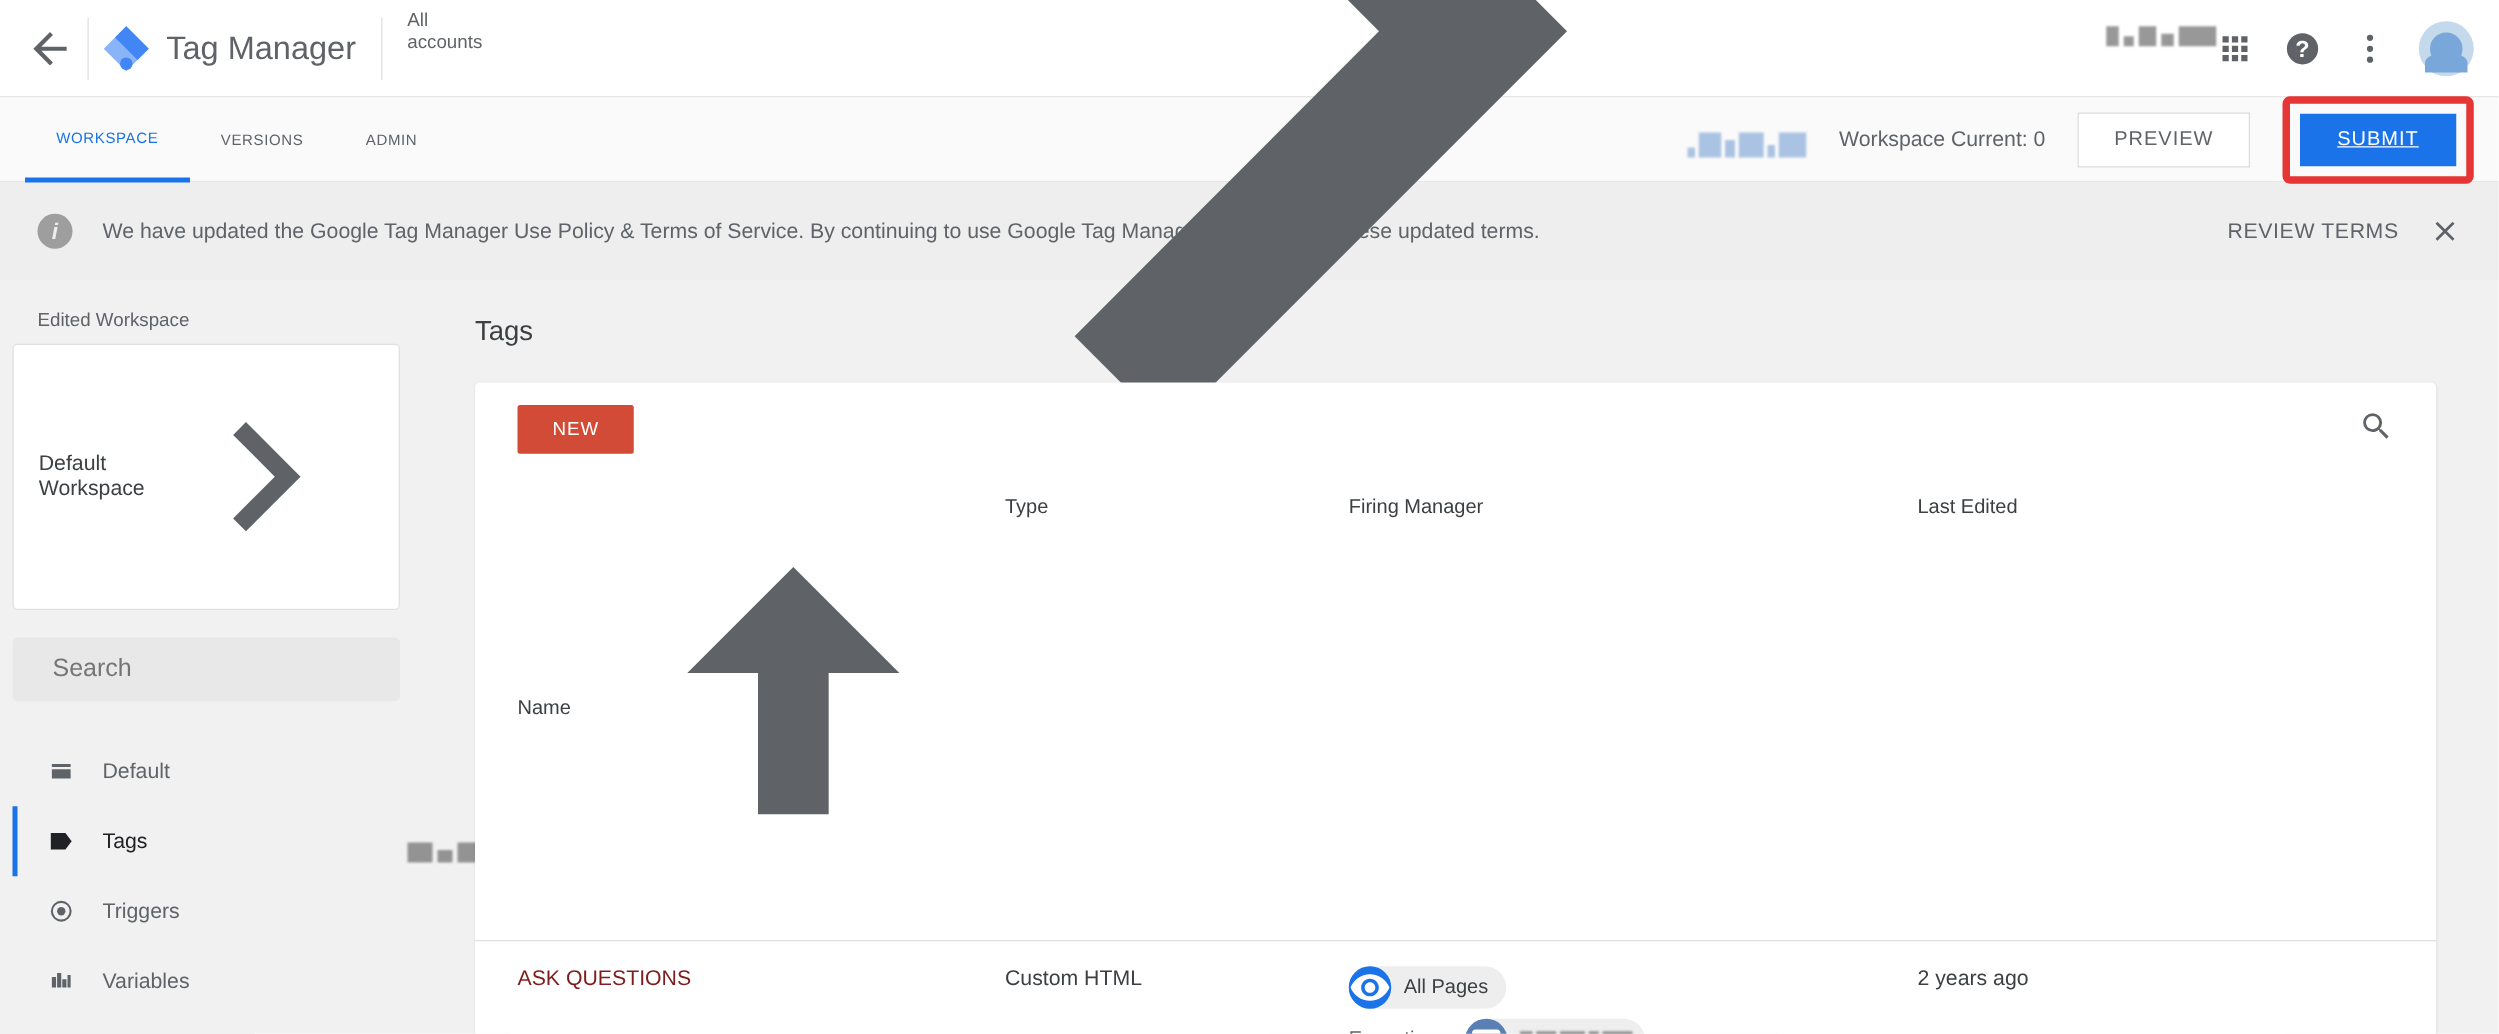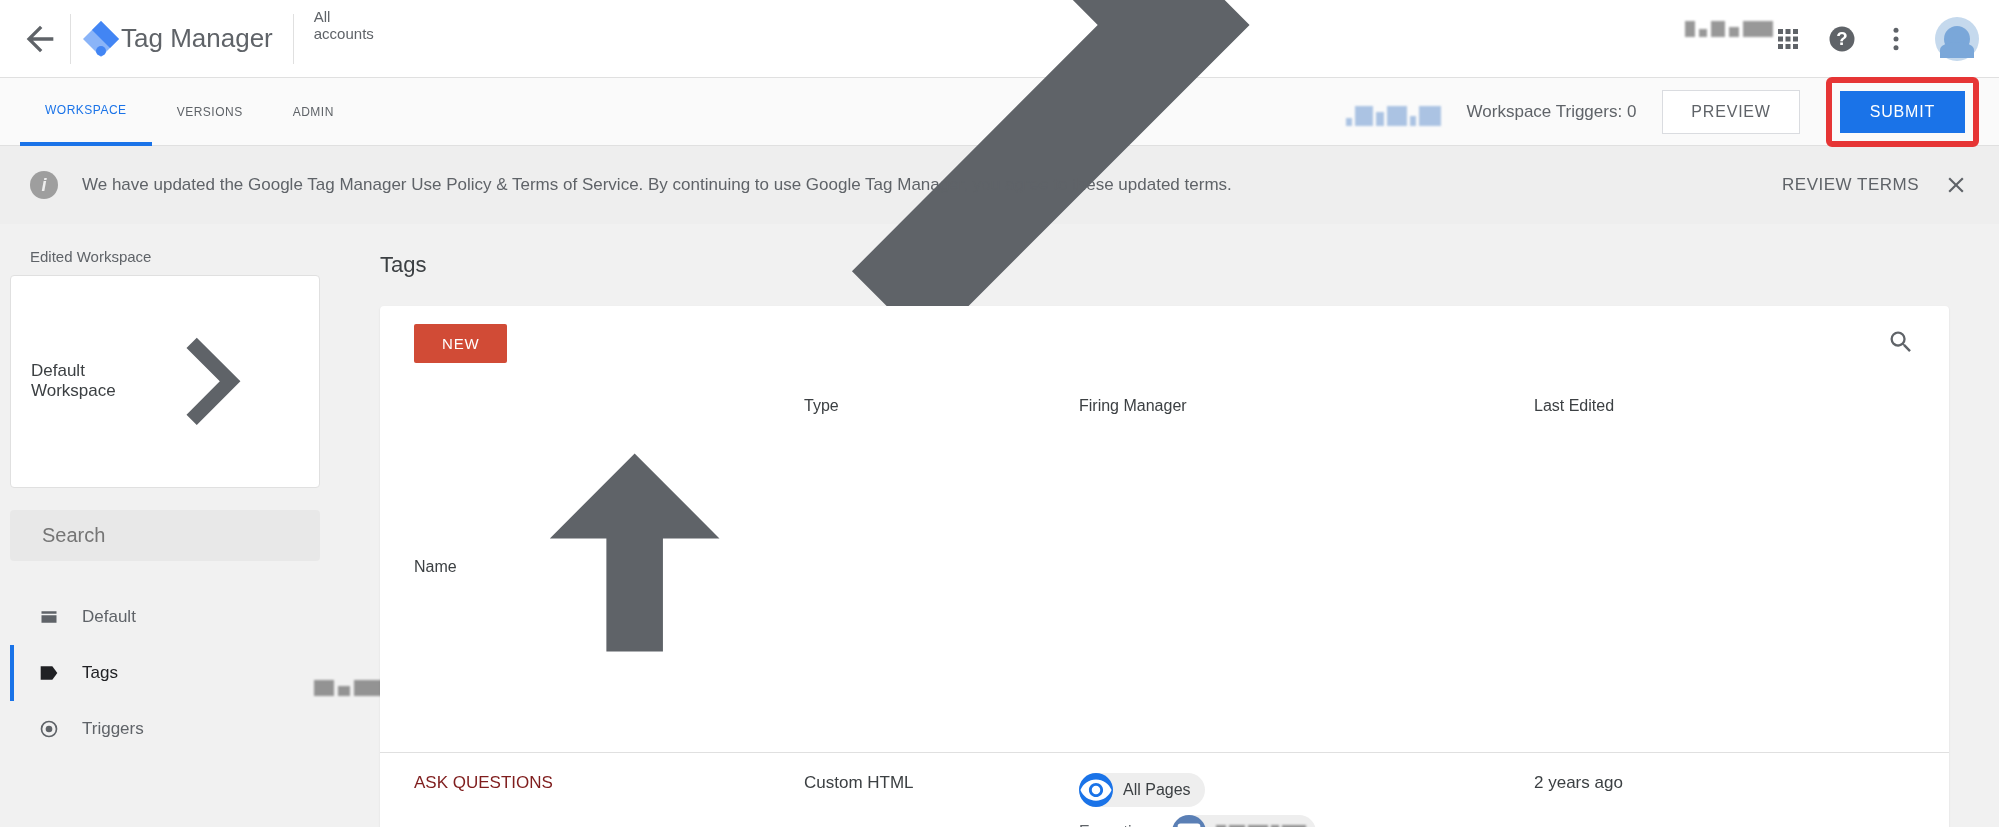--- a/index.html
+++ b/index.html
@@ -2,21 +2,21 @@
 <html><head>
 <meta charset="utf-8">
 <style>
 * { margin: 0; padding: 0; box-sizing: border-box; font-family: 'Helvetica Neue', Arial, sans-serif; }
 body { background: #fff; color: #3c4043; width: 1999px; height: 827px; overflow: hidden; }
 
 
 .header { display: flex; align-items: center; height: 78px; border-bottom: 1px solid #e0e0e0; padding: 0 20px; }
 .back-btn { width: 40px; height: 40px; display: flex; align-items: center; justify-content: center; cursor: pointer; }
 .divider-v { width: 1px; height: 50px; background: #e0e0e0; margin: 0 10px; }
-.logo-wrap { display: flex; align-items: center; }
+.logo-wrap { display: flex; align-items: center; gap: 12px; }
 .logo-icon { width: 40px; height: 40px; }
 .logo-text { font-size: 26px; color: #5f6368; font-weight: 400; }
 .divider-v2 { width: 1px; height: 50px; background: #e0e0e0; margin: 0 20px; }
 .breadcrumb-wrap { flex: 1; }
 .breadcrumb-top { font-size: 15px; color: #5f6368; display: flex; align-items: center; gap: 6px; }
 .breadcrumb-bottom { margin-top: 4px; height: 24px; display:flex; gap:4px; align-items:flex-end;}
 .blurred-block { height: 16px; background: #555; opacity: 0.6; filter: blur(1px);}
 .header-right { display: flex; align-items: center; gap: 24px; margin-left: auto; }
 .header-icon { width: 30px; height: 30px; color: #5f6368; cursor: pointer; display:flex; align-items:center; justify-content:center;}
 .avatar { width: 44px; height: 44px; border-radius: 50%; background: #c5d9ed; display:flex; align-items:center; justify-content:center;}
@@ -25,21 +25,21 @@
 
 
 .subheader { display: flex; align-items: center; height: 68px; background: #fafafa; border-bottom: 1px solid #e0e0e0; padding: 0 20px; }
 .tab { padding: 0 25px; height: 68px; display: flex; align-items: center; font-size: 12px; font-weight: 400; color: #5f6368; letter-spacing: 0.5px; cursor: pointer; text-transform: uppercase;}
 .tab.active { color: #1a73e8; border-bottom: 4px solid #1a73e8; }
 .subheader-right { margin-left: auto; display: flex; align-items: center; gap: 26px; }
 .gtm-id-img { height: 28px; display:flex; gap:3px; align-items:flex-end;}
 .ws-changes { font-size: 17px; color: #5f6368; }
 .btn-preview { background: #fff; border: 1px solid #dadce0; padding: 12px 28px; font-size: 16px; font-weight: 500; color: #5f6368; letter-spacing: 0.8px; cursor: pointer; text-transform: uppercase;}
 .submit-highlight { border: 6px solid #e63535; border-radius: 6px; padding: 8px; }
-.btn-submit { background: #1a73e8; border: none; padding: 12px 30px; font-size: 16px; font-weight: 500; color: #fff; letter-spacing: 0.8px; cursor: pointer; text-transform: uppercase;}
+.btn-submit { background: #1a73e8; border: none; padding: 12px 30px; font-size: 16px; font-weight: 500; color: #fff; letter-spacing: 0.8px; cursor: pointer; text-transform: uppercase; text-decoration: underline;}
 
 
 .notice-bar { display: flex; align-items: center; height: 78px; background: #eeeeee; padding: 0 30px; gap: 24px; }
 .info-icon { width: 28px; height: 28px; border-radius: 50%; background: #9e9e9e; color: #eeeeee; display: flex; align-items: center; justify-content: center; font-weight: bold; font-size: 18px; font-style: italic;}
 .notice-text { flex: 1; font-size: 17px; color: #5f6368; }
 .review-terms { font-size: 17px; font-weight: 400; color: #5f6368; letter-spacing: 0.5px; cursor: pointer; text-transform: uppercase;}
 .close-icon { width: 26px; height: 26px; color: #5f6368; cursor: pointer; display:flex; align-items:center; justify-content:center;}
 
 
 .main { display: flex; background: #f1f1f1; height: calc(827px - 78px - 68px - 78px); }
@@ -157,21 +157,21 @@
   <div class="subheader-right">
     <div class="gtm-id-img">
       <span class="blurred-block" style="width:6px;height:8px;background:#78a0d4;"></span>
         <span class="blurred-block" style="width:18px;height:20px;background:#78a0d4;"></span>
         <span class="blurred-block" style="width:8px;height:14px;background:#78a0d4;"></span>
         <span class="blurred-block" style="width:20px;height:20px;background:#78a0d4;"></span>
         <span class="blurred-block" style="width:6px;height:10px;background:#78a0d4;"></span>
         <span class="blurred-block" style="width:22px;height:20px;background:#78a0d4;"></span>
     </div>
     <div class="ws-changes">
-      <span>Workspace Triggers:</span>
+      <span>Workspace Current:</span>
       <span>0</span>
     </div>
     <button class="btn-preview">PREVIEW</button>
     <div class="submit-highlight">
       <button class="btn-submit">SUBMIT</button>
     </div>
   </div>
 </div>
 
 <div class="notice-bar">
@@ -217,20 +217,28 @@
       <span>Tags</span>
     </div>
     <div class="nav-item">
       <div class="nav-icon">
           <svg viewBox="0 0 24 24">
             <circle cx="12" cy="12" r="9" fill="none" stroke="currentColor" stroke-width="2"></circle>
             <circle cx="12" cy="12" r="4" fill="currentColor"></circle>
           </svg>
         </div>
       <span>Triggers</span>
+    </div>
+    <div class="nav-item">
+      <div class="nav-icon">
+          <svg viewBox="0 0 24 24">
+            <path d="M3 8h4v10H3zm5-4h4v14H8zm5 6h4v8h-4zm5-4h3v12h-3z" fill="currentColor"></path>
+          </svg>
+        </div>
+      <span>Variables</span>
     </div>
     <div class="nav-item">
       
       
     </div>
   </div>
 
   <div class="content">
     <div class="content-title">Tags</div>
     <div class="card">

